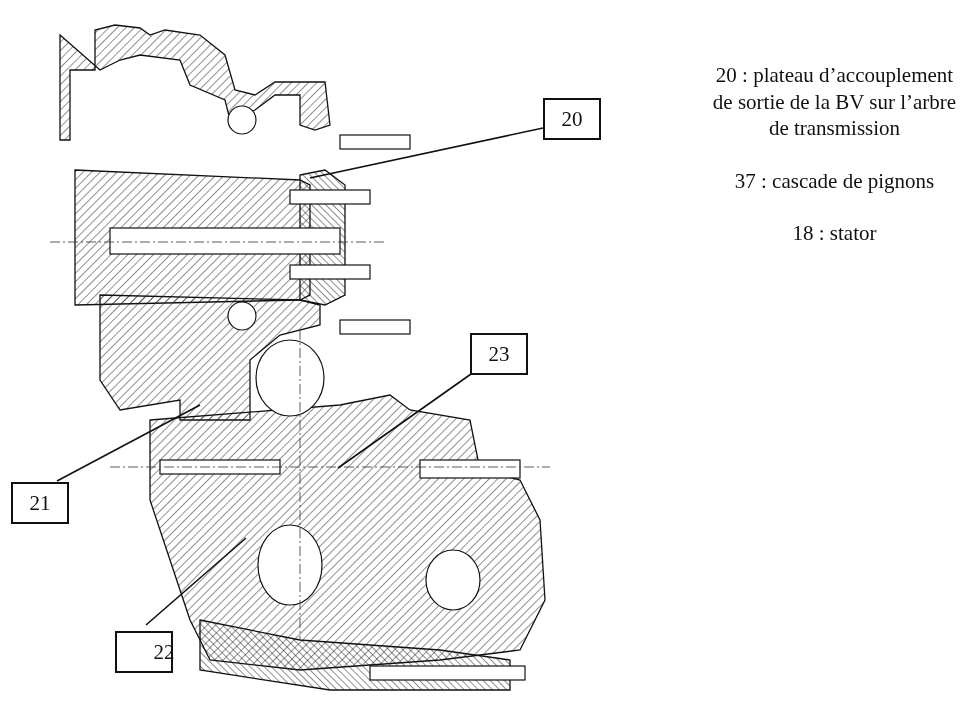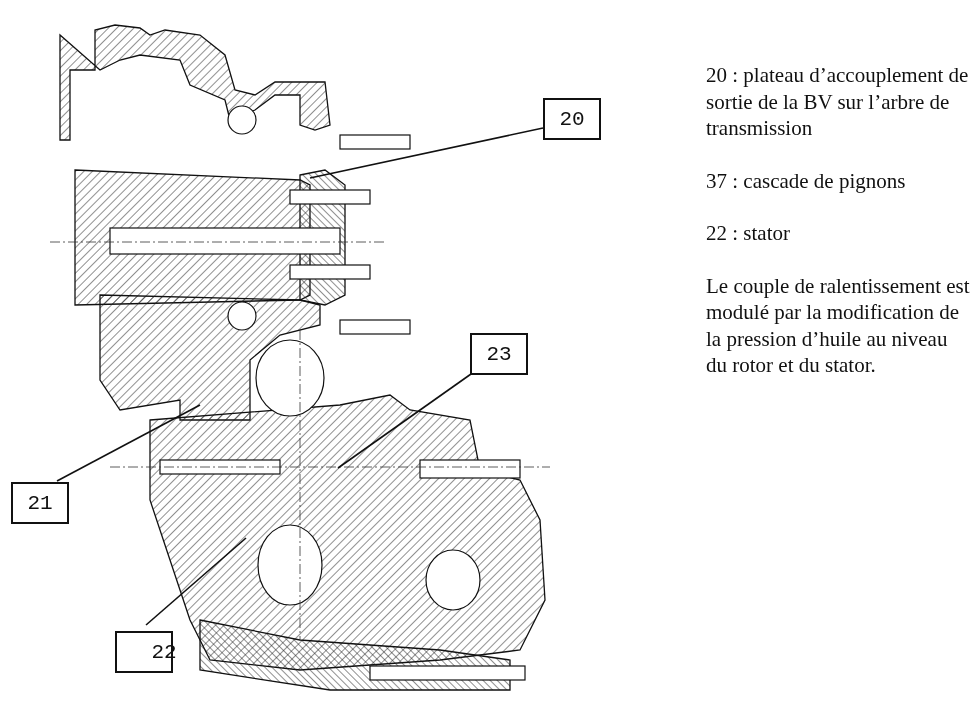--- a/index.html
+++ b/index.html
@@ -1,21 +1,21 @@
 <!DOCTYPE html>
 <html><head>
 <meta charset="utf-8">
 <style>
   html, body { margin:0; padding:0; background:#ffffff; }
   body { width:978px; height:717px; position:relative; overflow:hidden; font-family:"Liberation Serif", serif; color:#111; }
   #drawing { position:absolute; left:0; top:0; width:978px; height:717px; }
   .label-box { position:absolute; width:58px; height:42px; border:2px solid #111; background:#fff; box-sizing:border-box;
-    display:flex; align-items:center; justify-content:center; font-size:21px; font-family:Liberation Mono, monospace; }
+    display:flex; align-items:center; justify-content:center; font-size:21px; font-family:Liberation Serif, serif; }
   #legend { position:absolute; left:706px; top:62px; width:265px; font-size:21px; line-height:26.5px; }
-  #legend p { margin:0 0 26px 0; }
+  #legend p { margin:0 8px 26px 0;text-align:center; }
 </style>
 </head>
 <body>
 
 <svg id="drawing" viewBox="0 0 978 717" xmlns="http://www.w3.org/2000/svg">
   <defs>
     <pattern id="hatch" patternUnits="userSpaceOnUse" width="6" height="6" patternTransform="rotate(45)">
       <line x1="0" y1="0" x2="0" y2="6" stroke="#222" stroke-width="1"></line>
     </pattern>
     <pattern id="hatch2" patternUnits="userSpaceOnUse" width="5" height="5" patternTransform="rotate(-45)">
@@ -76,15 +76,14 @@
 <div class="label-box" style="left:11px; top:482px;">
     <span>21</span>
   </div>
 <div class="label-box" style="left:115px; top:631px;padding-left:40px;">
     <span>22</span>
   </div>
 
 <div id="legend">
   <p>20 : plateau d’accouplement de sortie de la BV sur l’arbre de transmission</p>
   <p>37 : cascade de pignons</p>
-  <p>22 : stator</p>
-  <p>Le couple de ralentissement est modulé par la modification de la pression d’huile au niveau du rotor et du stator.</p>
+  <p>18 : stator</p>
 </div>
 
 </body></html>

